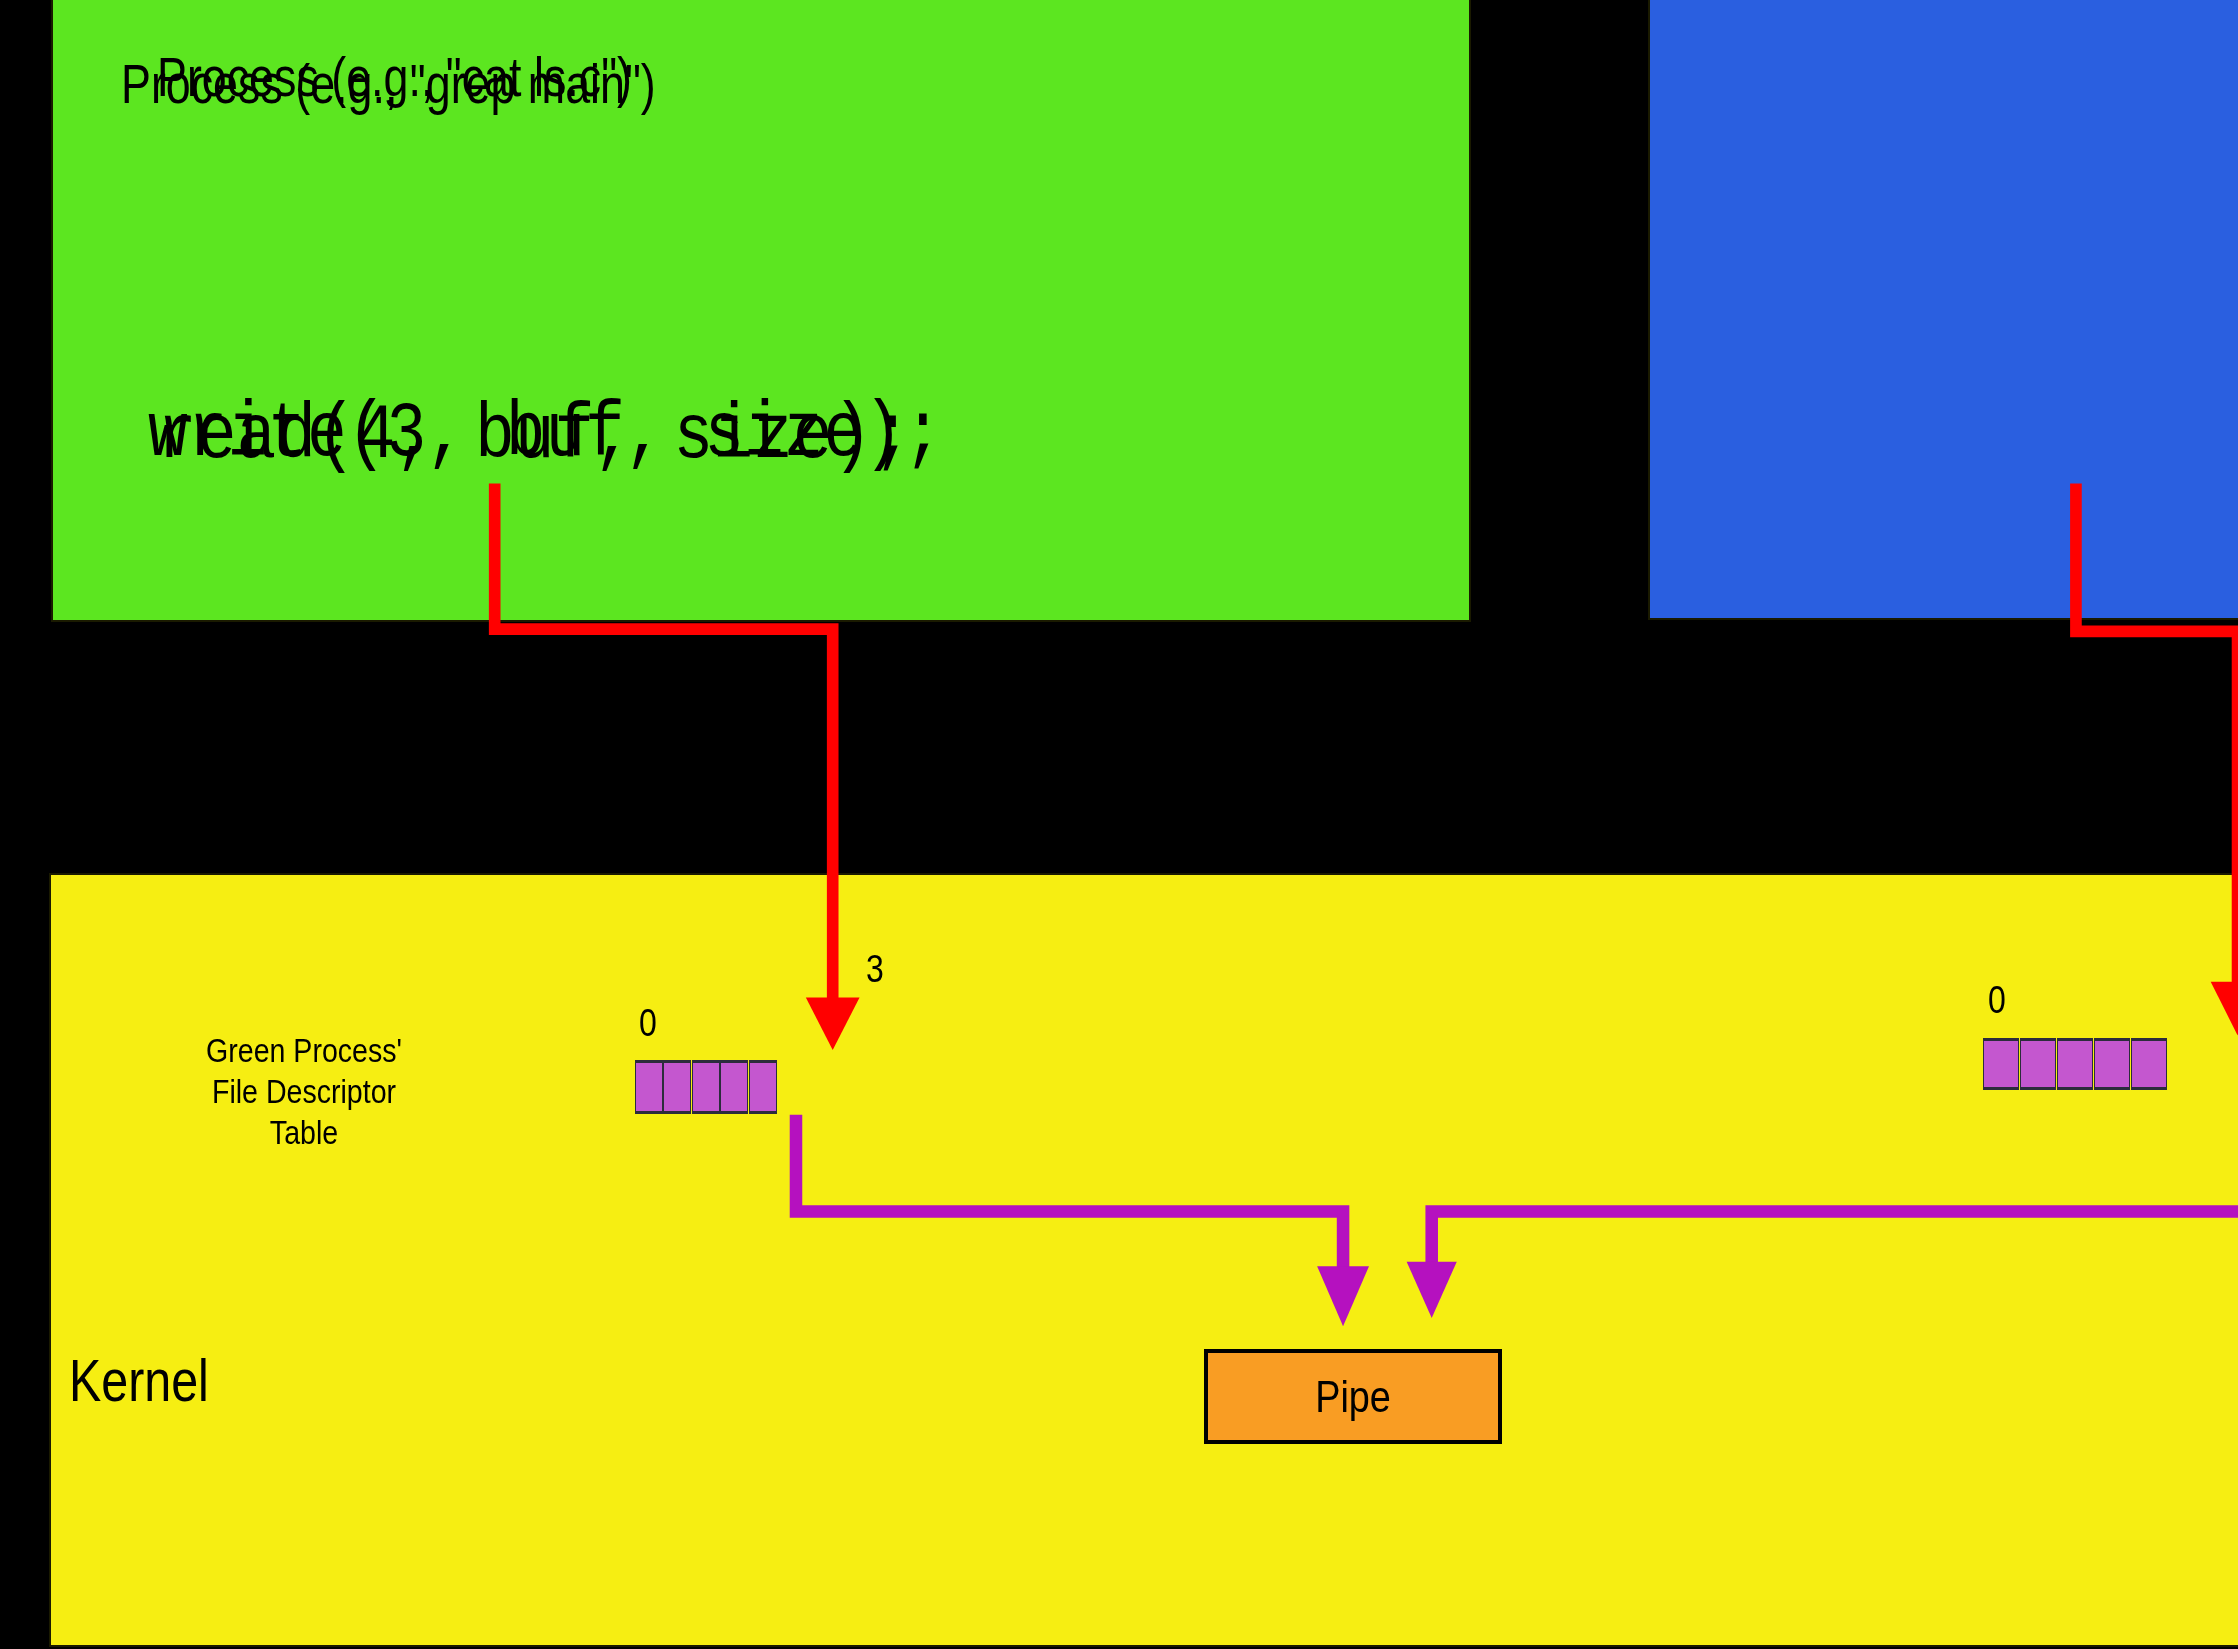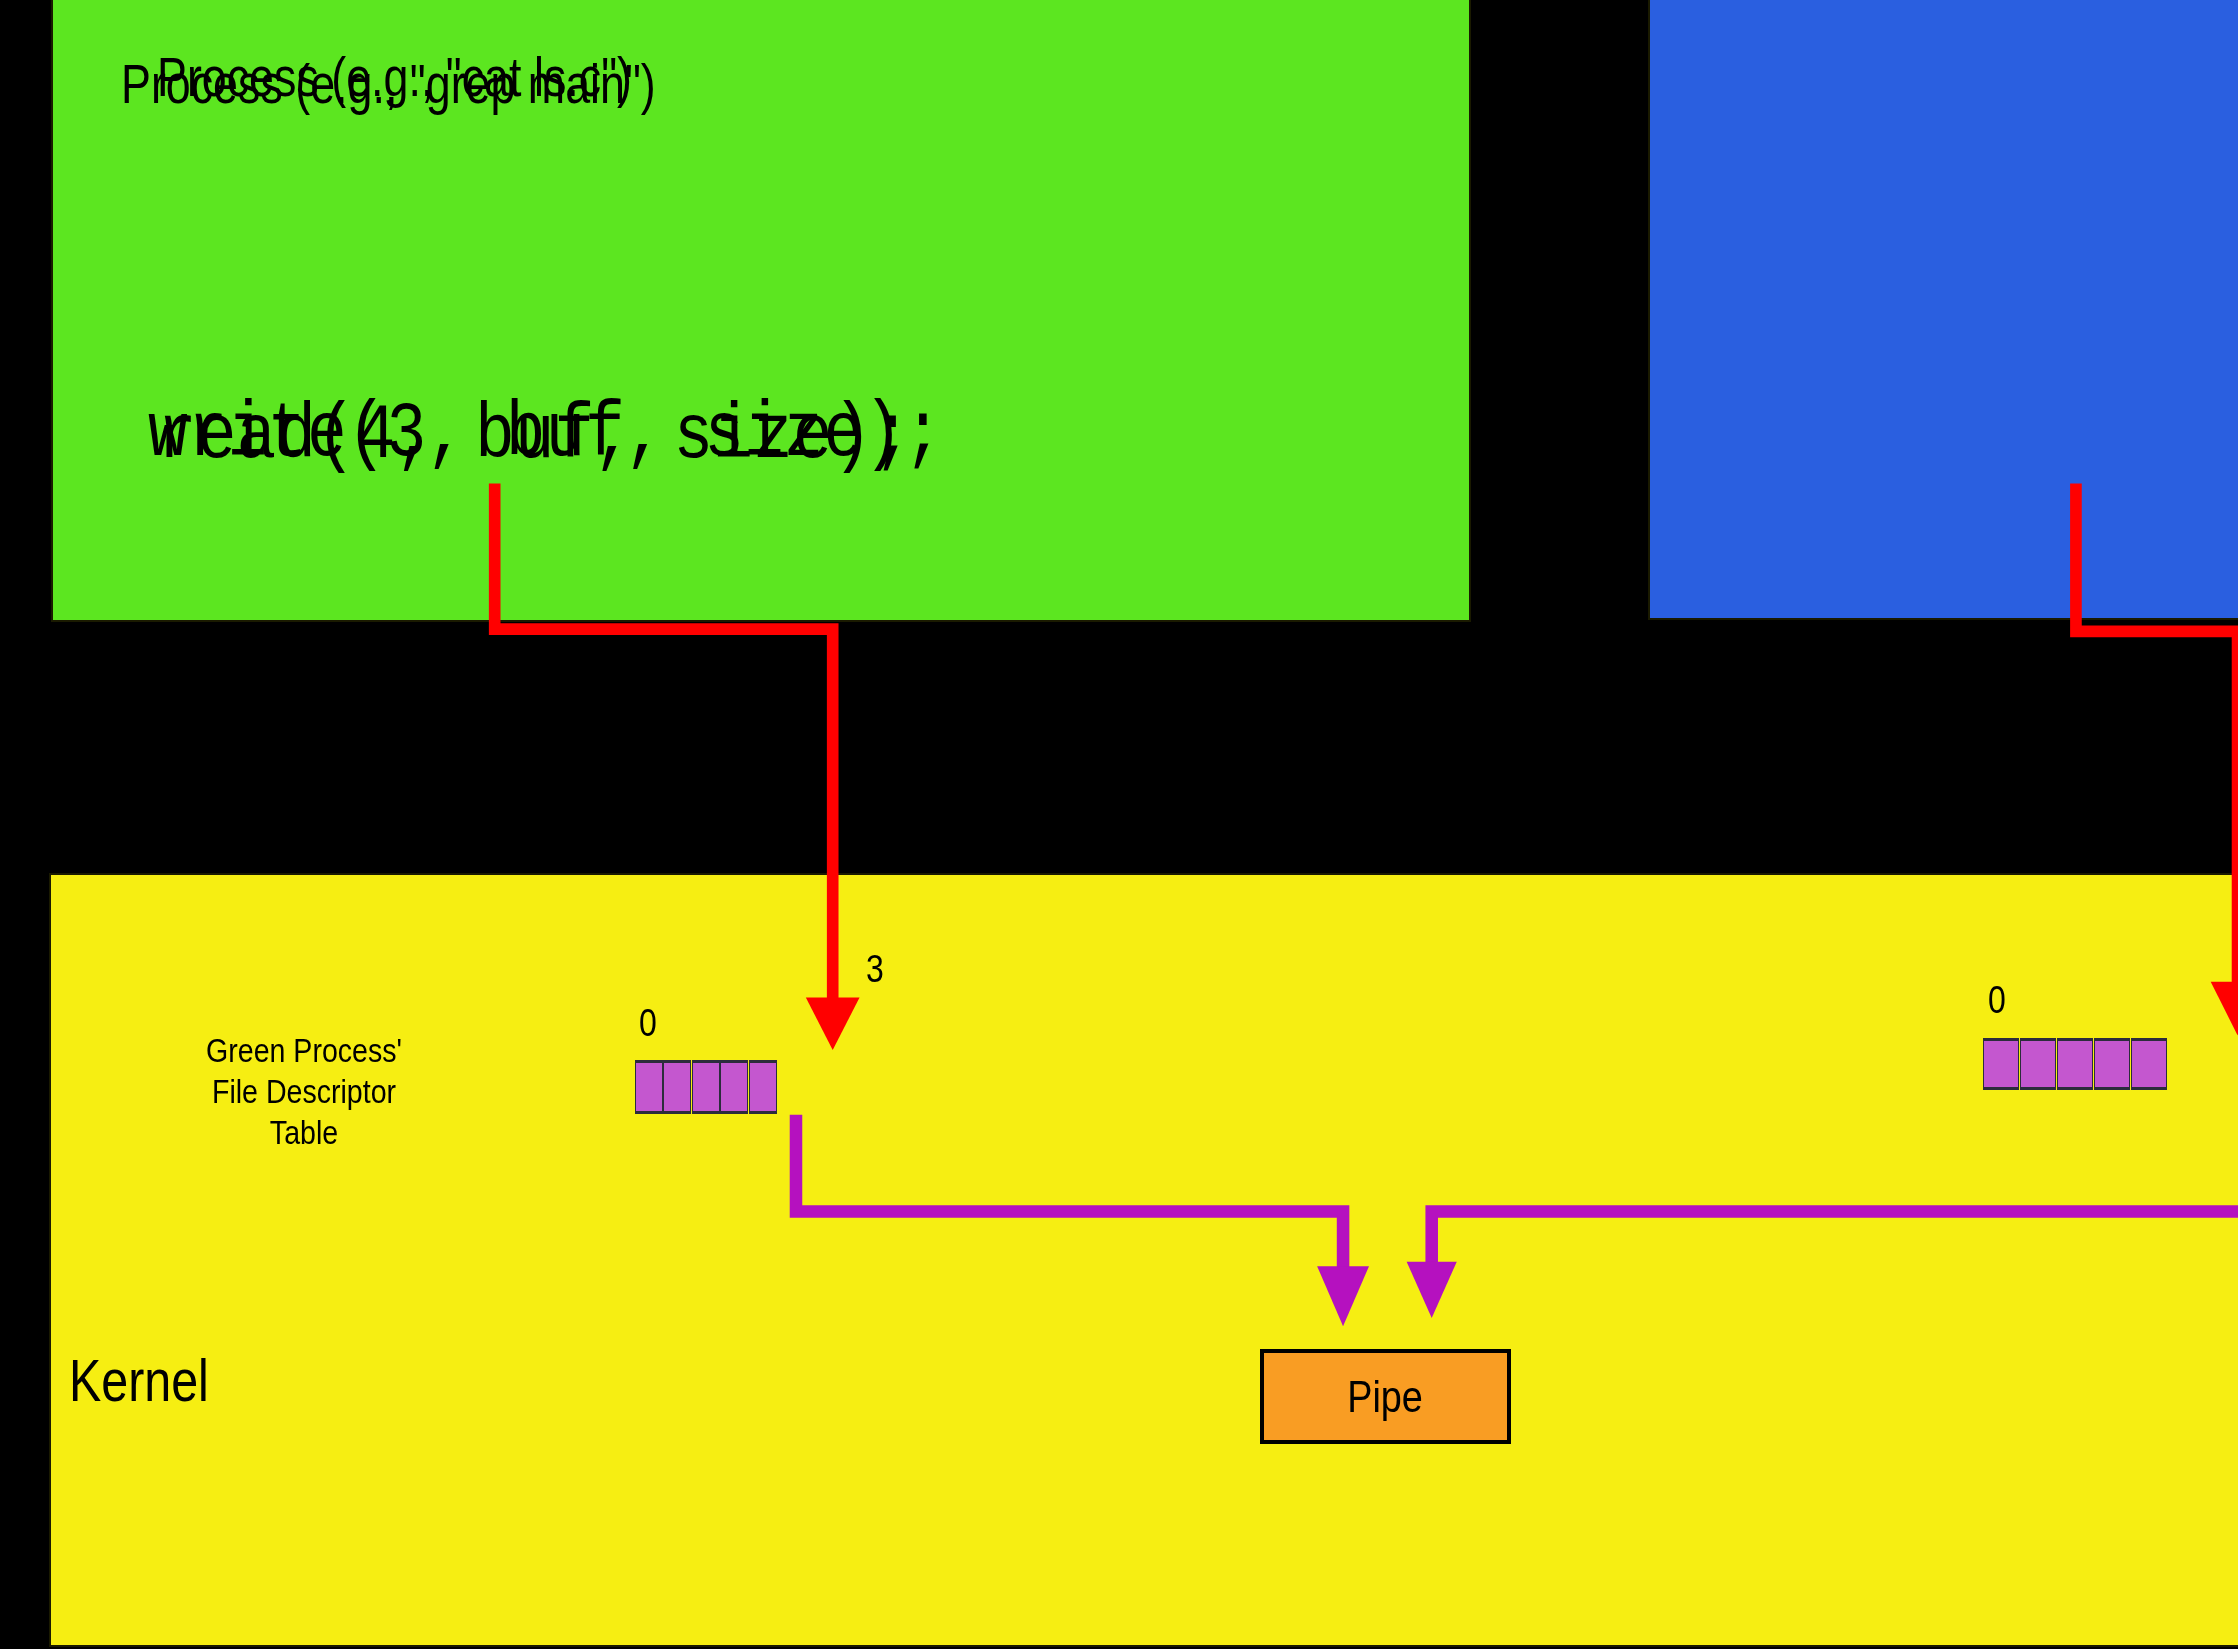--- a/index.html
+++ b/index.html
@@ -131,23 +131,23 @@
     transform: scaleX(0.82);
     transform-origin: left center;
   }
   #fd-green-index-0 { left: 639px; top: 1003px; }
   #fd-green-index-3 { left: 866px; top: 949px; }
   #fd-blue-index-0  { left: 1988px; top: 980px; }
 
   
   #pipe-box {
     position: absolute;
-    left: 1260px;
+    left: 1204px;
     top: 1349px;
-    width: 251px;
+    width: 298px;
     height: 95px;
     background: #f99d23;
     box-sizing: border-box;
     border: 4.9px solid #000000;
     display: flex;
     align-items: center;
     justify-content: center;
   }
   #pipe-label {
     color: #000000;

